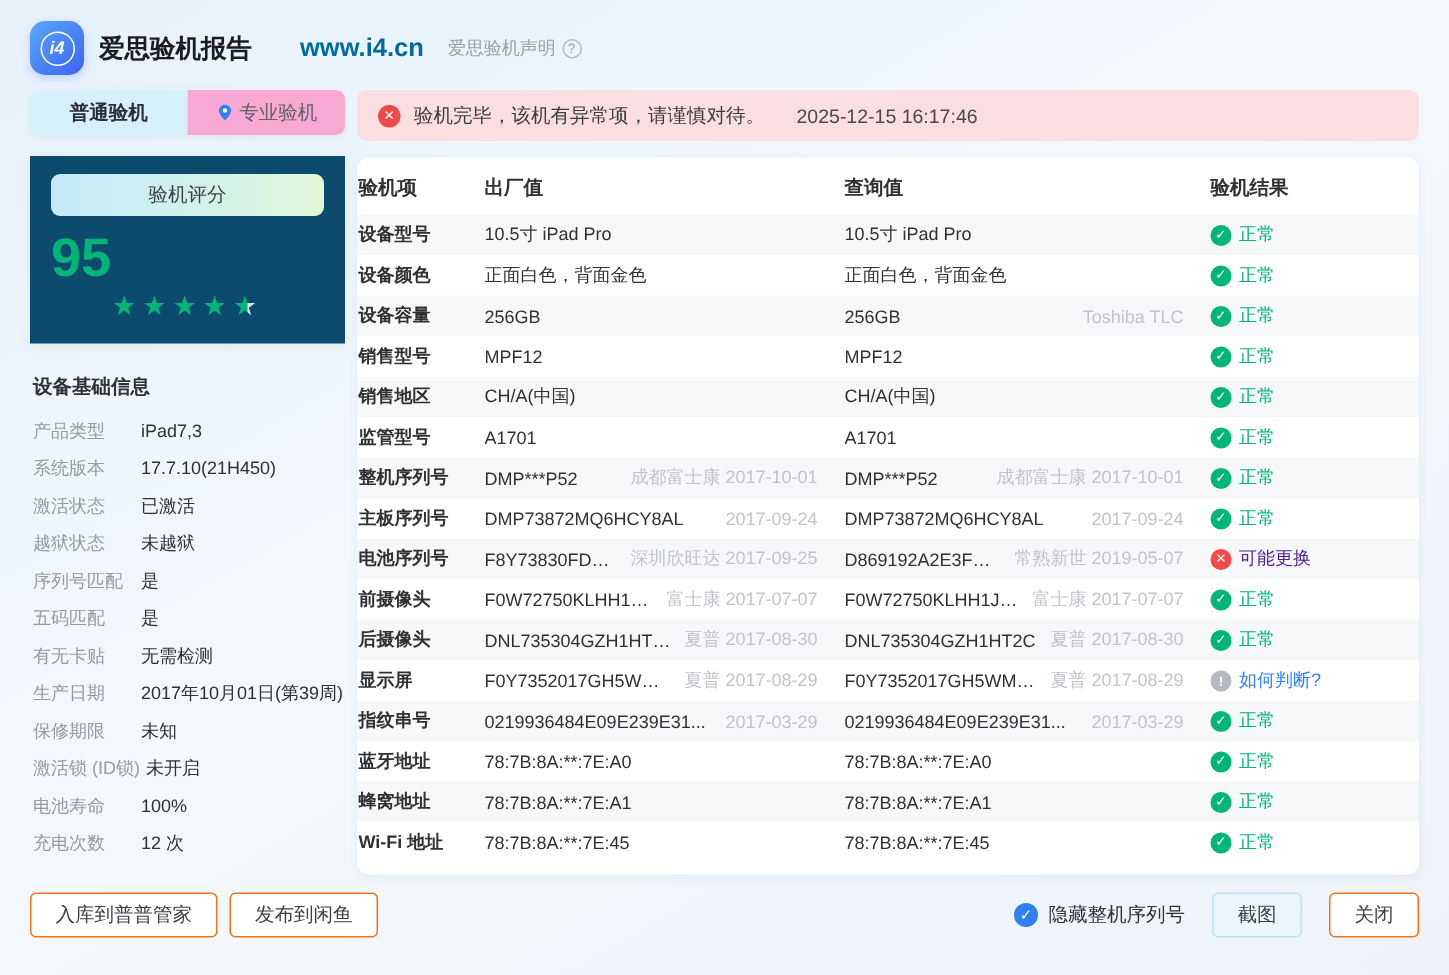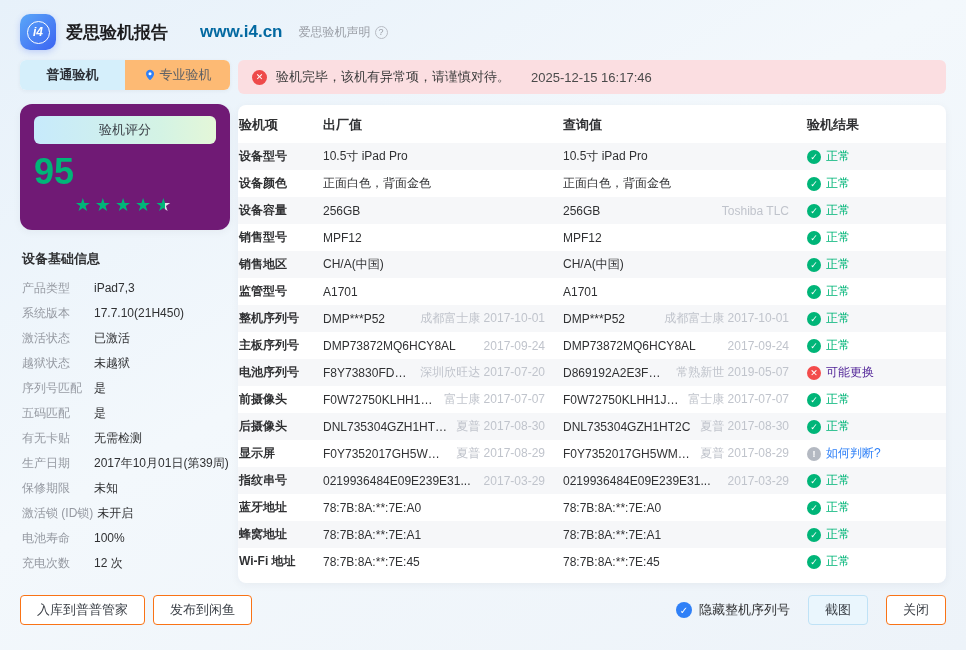--- a/index.html
+++ b/index.html
@@ -28,25 +28,25 @@
   .q-icon {
     width:13px; height:13px; border:1px solid #b8bcc4; border-radius:50%;
     font-size:9px; color:#9a9ea6; display:inline-flex; align-items:center; justify-content:center;
   }
   
   .cols { display:flex; gap:8px; padding:0 20px; align-items:flex-start; }
   .left-col { width:210px; flex-shrink:0; }
   .right-col { flex:1; min-width:0; }
   
   .tabs { display:flex; background:#fff; border-radius:6px; overflow:hidden; height:30px; box-shadow:0 1px 4px rgba(31,45,61,.06); }
-  .tab { flex:1; display:flex; align-items:center; justify-content:center; gap:4px; font-size:13px; color:#606266; cursor:pointer; background:#fdba74; }
+  .tab { flex:1; display:flex; align-items:center; justify-content:center; gap:4px; font-size:13px; color:#606266; cursor:pointer; background:#f9a8d4; }
   .tab.active { background:#d5effb; color:#2b2f36; font-weight:600; }
   .pin-svg { width:12px; height:14px; }
   
-  .score-card { margin-top:14px; background:#701a75; border-radius:12px; padding:12px 14px 14px; box-shadow:0 2px 8px rgba(31,45,61,.05); }
+  .score-card { margin-top:14px; background:#0c4a6e; border-radius:0; padding:12px 14px 14px; box-shadow:0 2px 8px rgba(31,45,61,.05); }
   .score-pill {
     height:28px; border-radius:6px; display:flex; align-items:center; justify-content:center;
     font-size:13px; color:#3a3f46;
     background:linear-gradient(90deg,#c7eafc 0%,#d4f3e4 70%,#e4f7d8 100%);
   }
   .score-value { font-size:36px; font-weight:bold; color:#00b578; margin-top:8px; line-height:1.1; }
   .stars { text-align:center; font-size:18px; letter-spacing:4px; margin-top:2px; }
   .star { color:#e1e5ea; }
   .star.full { color:#00b578; }
   .star.half { background:linear-gradient(90deg,#00b578 50%,#e1e5ea 50%); -webkit-background-clip:text; background-clip:text; color:transparent; }
@@ -333,21 +333,21 @@
               </span>
               <span class="result ok">
                 <span class="ico"></span>
                 <span class="txt">正常</span>
               </span>
             </div>
             <div class="row trow">
               <span class="c-name">电池序列号</span>
               <span class="c-val">
                 <span class="val">F8Y73830FDQH8DGAW</span>
-                <span class="note">深圳欣旺达 2017-07-20</span>
+                <span class="note">深圳欣旺达 2017-09-25</span>
               </span>
               <span class="c-val">
                 <span class="val">D869192A2E3FQ8Q84</span>
                 <span class="note">常熟新世 2019-05-07</span>
               </span>
               <span class="result bad">
                 <span class="ico"></span>
                 <span class="txt">可能更换</span>
               </span>
             </div>

